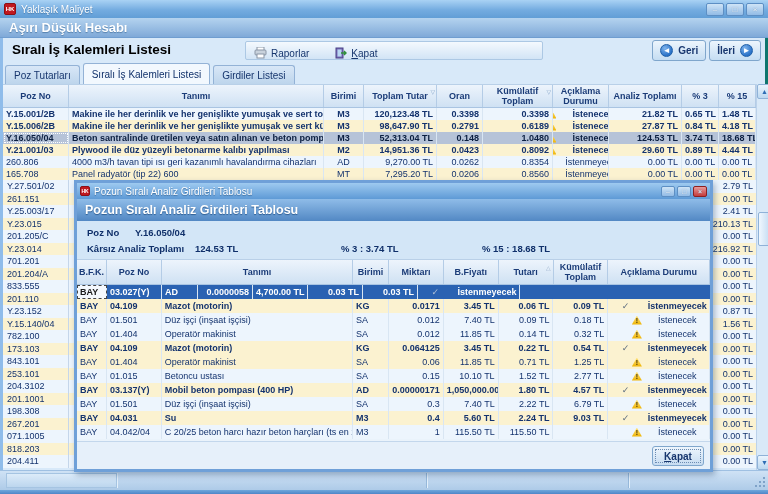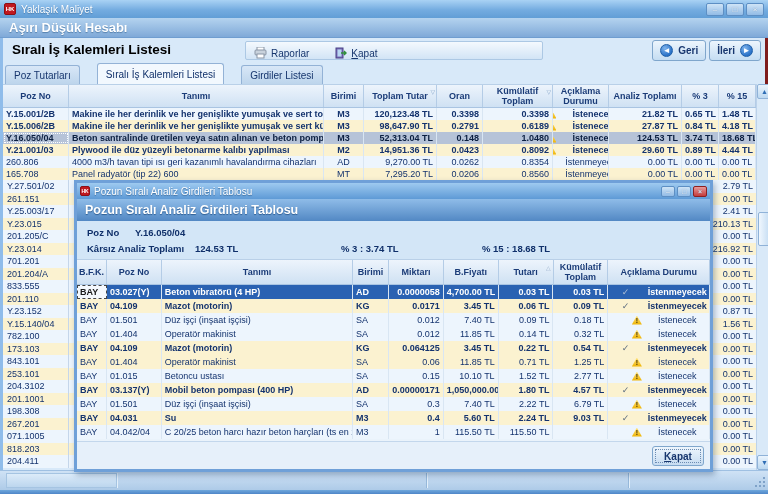--- a/index.html
+++ b/index.html
@@ -1,20 +1,20 @@
 <!DOCTYPE html>
 <html><head>
 <meta charset="utf-8">
 <style>
   *{margin:0;padding:0;box-sizing:border-box;}
   html,body{width:768px;height:494px;overflow:hidden;}
   body{font-family:"Liberation Sans","DejaVu Sans",sans-serif;background:#d8e9f9;position:relative;}
 
   
-  .win{position:absolute;inset:0;background:#d8e9f9;border-left:3px solid #8fbcea;border-right:3px solid #7f1d1d;}
+  .win{position:absolute;inset:0;background:#d8e9f9;border-left:3px solid #8fbcea;border-right:3px solid #0f766e;}
   .titlebar{position:absolute;left:-3px;right:-3px;top:0;height:18px;
     background:linear-gradient(#a9d2f4,#74ace0 55%,#619ed6);display:flex;align-items:center;padding:0 4px;}
   .hk{width:12px;height:12px;background:#c01820;border:1px solid #8d0f16;border-radius:2px;color:#fff;
     font-size:6px;font-weight:bold;display:flex;align-items:center;justify-content:center;margin-right:5px;}
   .title-text{color:#fff;font-size:10px;text-shadow:0 1px 1px #4a7cab;}
   .sysbtns{margin-left:auto;display:flex;gap:2px;}
   .sysbtn{width:18px;height:13px;border:1px solid #5d8fc4;border-radius:2px;
     background:linear-gradient(#cfe4f6,#93bce6);color:#fff;font-size:8px;line-height:11px;text-align:center;
     text-shadow:0 0 1px #34669c;}
   .sysbtn.min::before{content:"–";} .sysbtn.max::before{content:"□";} .sysbtn.close::before{content:"×";}
@@ -33,21 +33,21 @@
   .u{text-decoration:underline;}
 
   .navbtns{position:absolute;right:4px;top:2px;display:flex;gap:3px;}
   .navbtn{height:21px;min-width:46px;border:1px solid #7fa6cc;border-radius:3px;
     background:linear-gradient(#ecf5fd,#c5ddf2);display:flex;align-items:center;justify-content:center;
     gap:5px;font-size:10px;font-weight:bold;color:#17366e;padding:0 7px;}
   .circ{width:13px;height:13px;border-radius:50%;background:radial-gradient(circle at 35% 30%,#7fb4ec,#2a72c8 70%);
     border:1px solid #1e5fa8;color:#fff;font-size:8px;line-height:11px;text-align:center;font-weight:bold;}
 
   
-  .tabs{position:absolute;left:2px;top:63px;height:21px;display:flex;align-items:flex-end;gap:17px;}
+  .tabs{position:absolute;left:2px;top:63px;height:21px;display:flex;align-items:flex-end;gap:3px;}
   .tab{height:19px;border:1px solid #93b2d6;border-bottom:none;border-radius:3px 3px 0 0;
     background:linear-gradient(#d8e7f7,#bdd5ec);font-size:10px;color:#17366e;
     display:flex;align-items:center;padding:0 8px;}
   .tab.active{height:21px;background:#f2f8fe;font-weight:normal;color:#10306a;}
 
   
   .gridwrap{position:absolute;left:0;top:84px;width:753px;}
   .mhead{display:flex;height:24px;background:linear-gradient(#edf4fc,#cfe1f3);border-top:1px solid #b9d0e8;
     border-bottom:1px solid #a9c4e2;}
   .mhc{border-right:1px solid #b4cce6;color:#1b3c78;font-weight:bold;font-size:9px;line-height:10px;
@@ -483,21 +483,20 @@
           <span>Kümülatif Toplam</span>
         </div>
         <div class="dhc dc8">
           <span>Açıklama Durumu</span>
         </div>
       </div>
     <div id="drows">
         <div class="drow light bold sel">
           <div class="cell dc0">BAY</div>
           <div class="cell dc1">03.027(Y)</div>
-          <div class="cell dc2">Beton vibratörü (4 HP)</div>
           <div class="cell dc3">AD</div>
           <div class="cell dc4 num">0.0000058</div>
           <div class="cell dc5 num">4,700.00 TL</div>
           <div class="cell dc6 num">0.03 TL</div>
           <div class="cell dc7 num">0.03 TL</div>
           <div class="cell dc8 durum" style="padding-left: 14px;">
             <span class="c-icon">✓</span>
             <span>İstenmeyecek</span>
           </div>
         </div>

